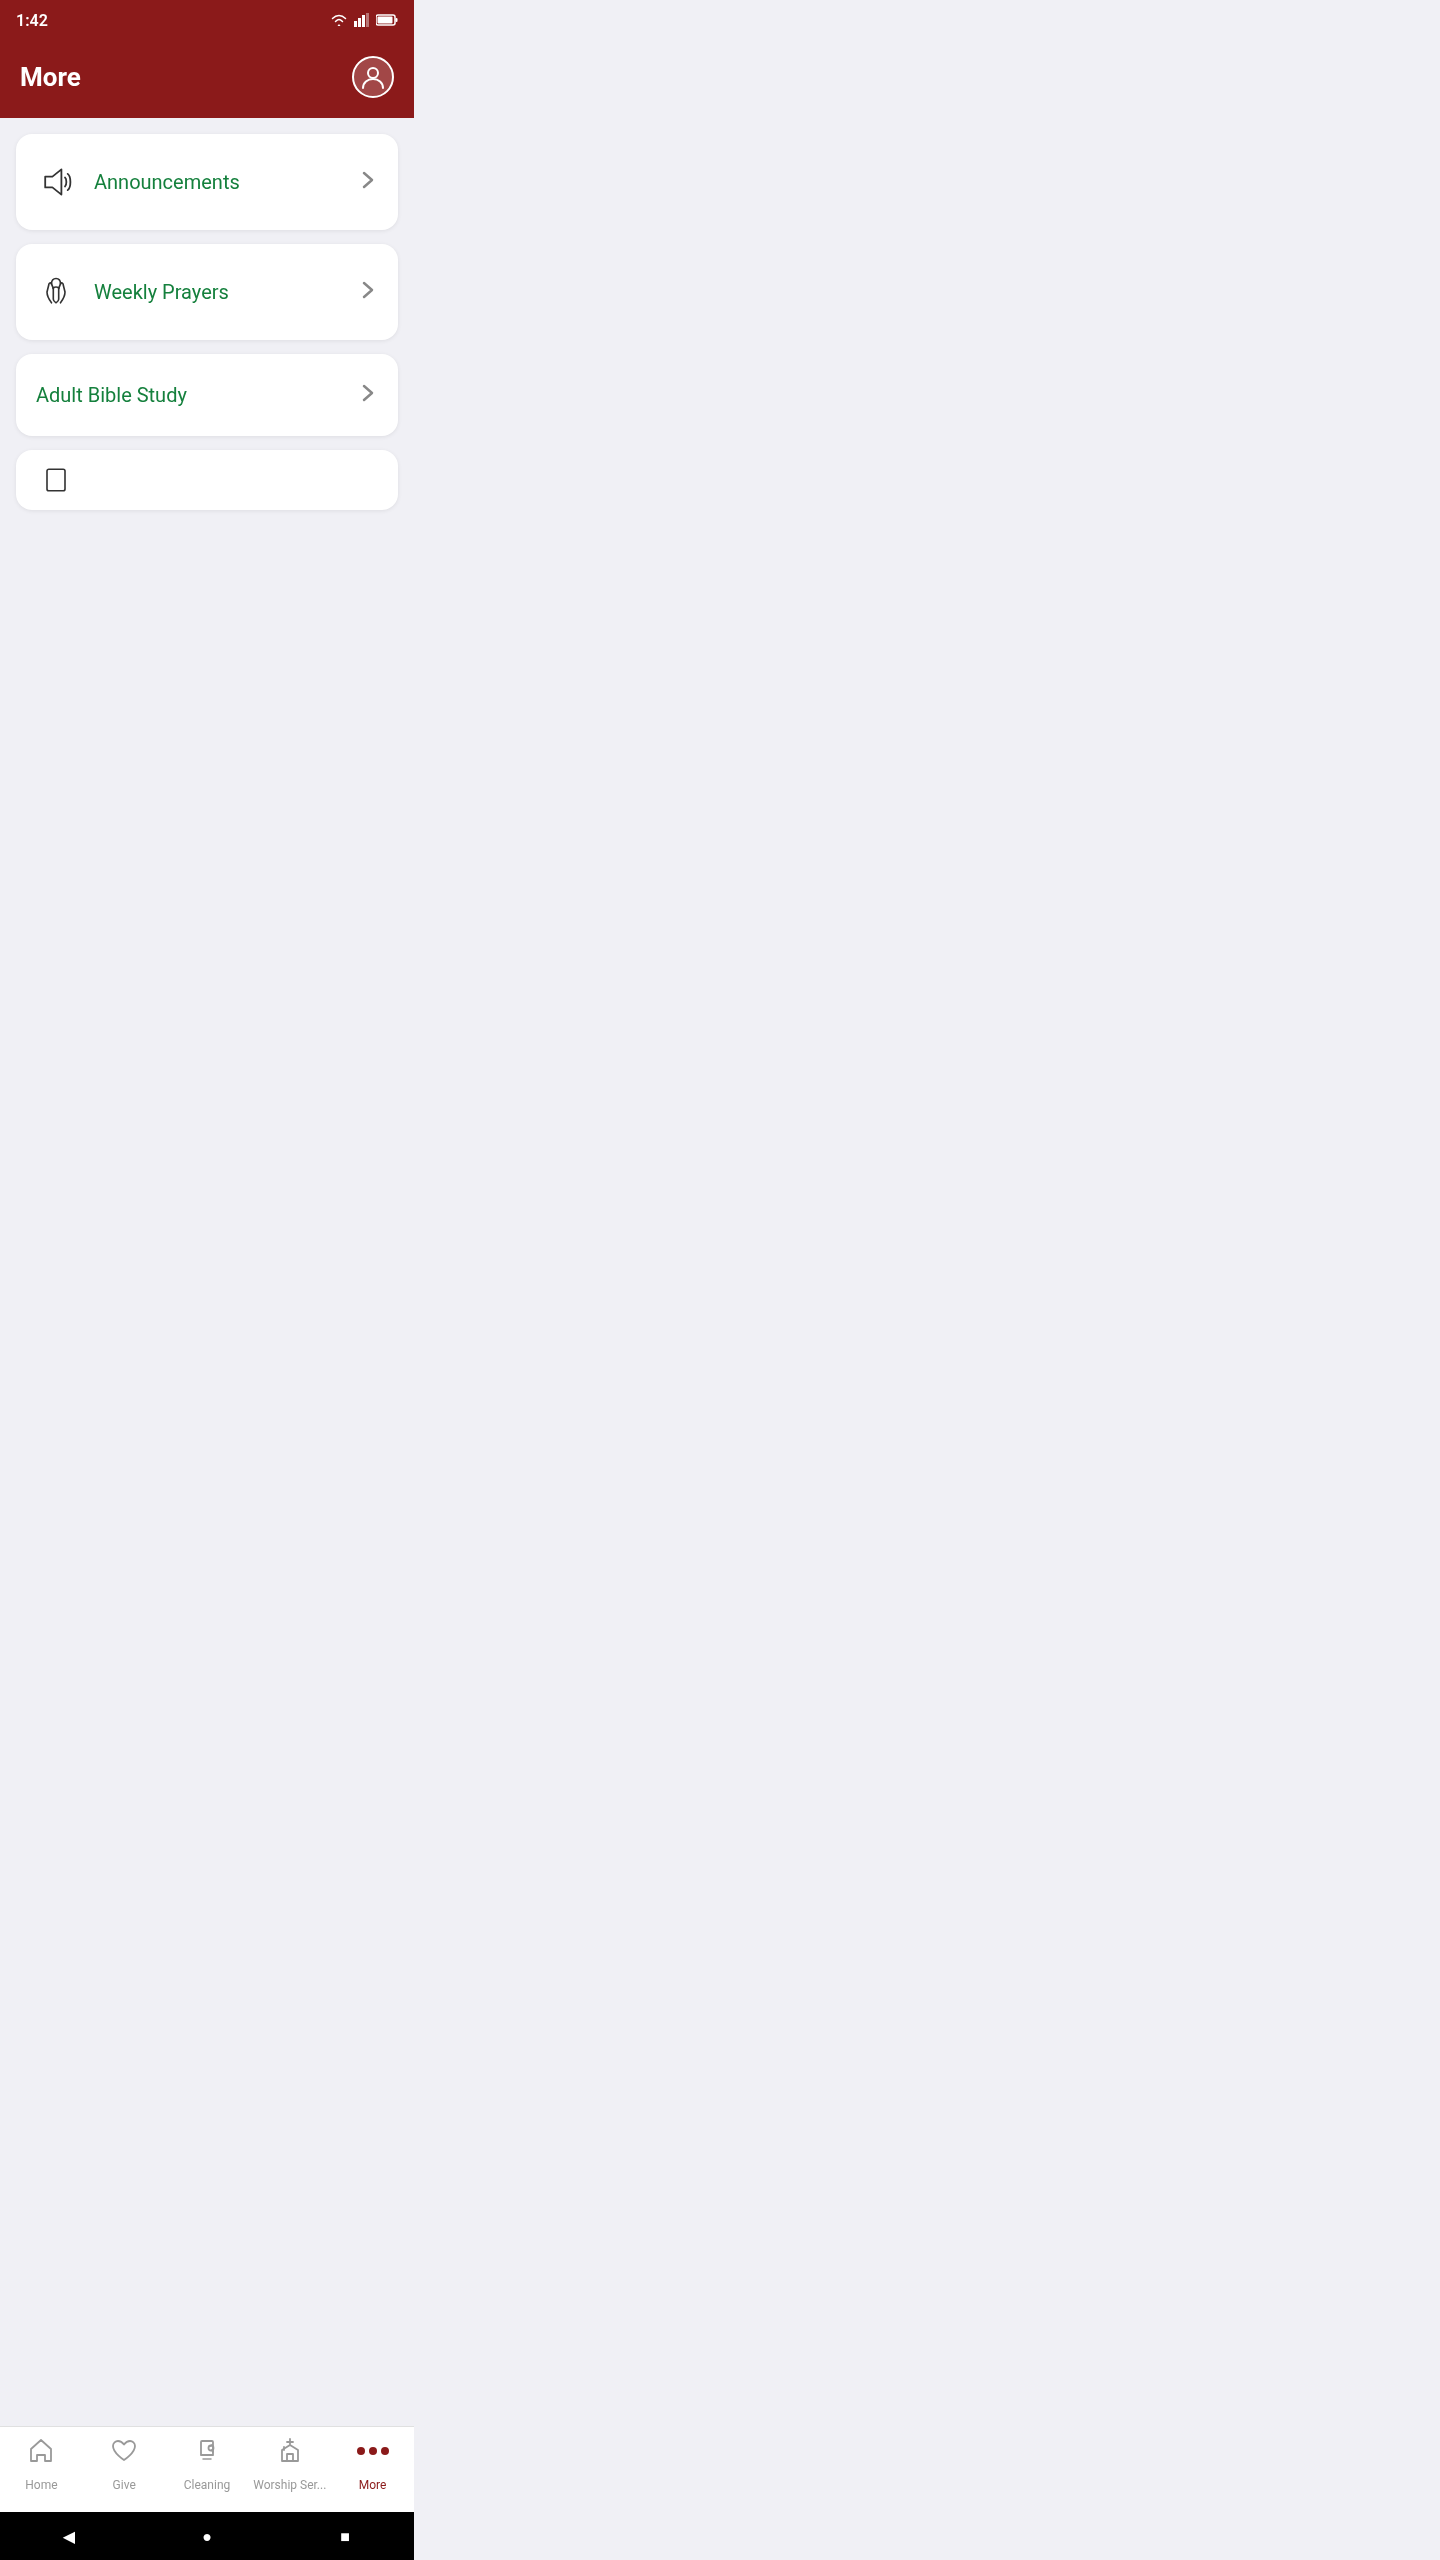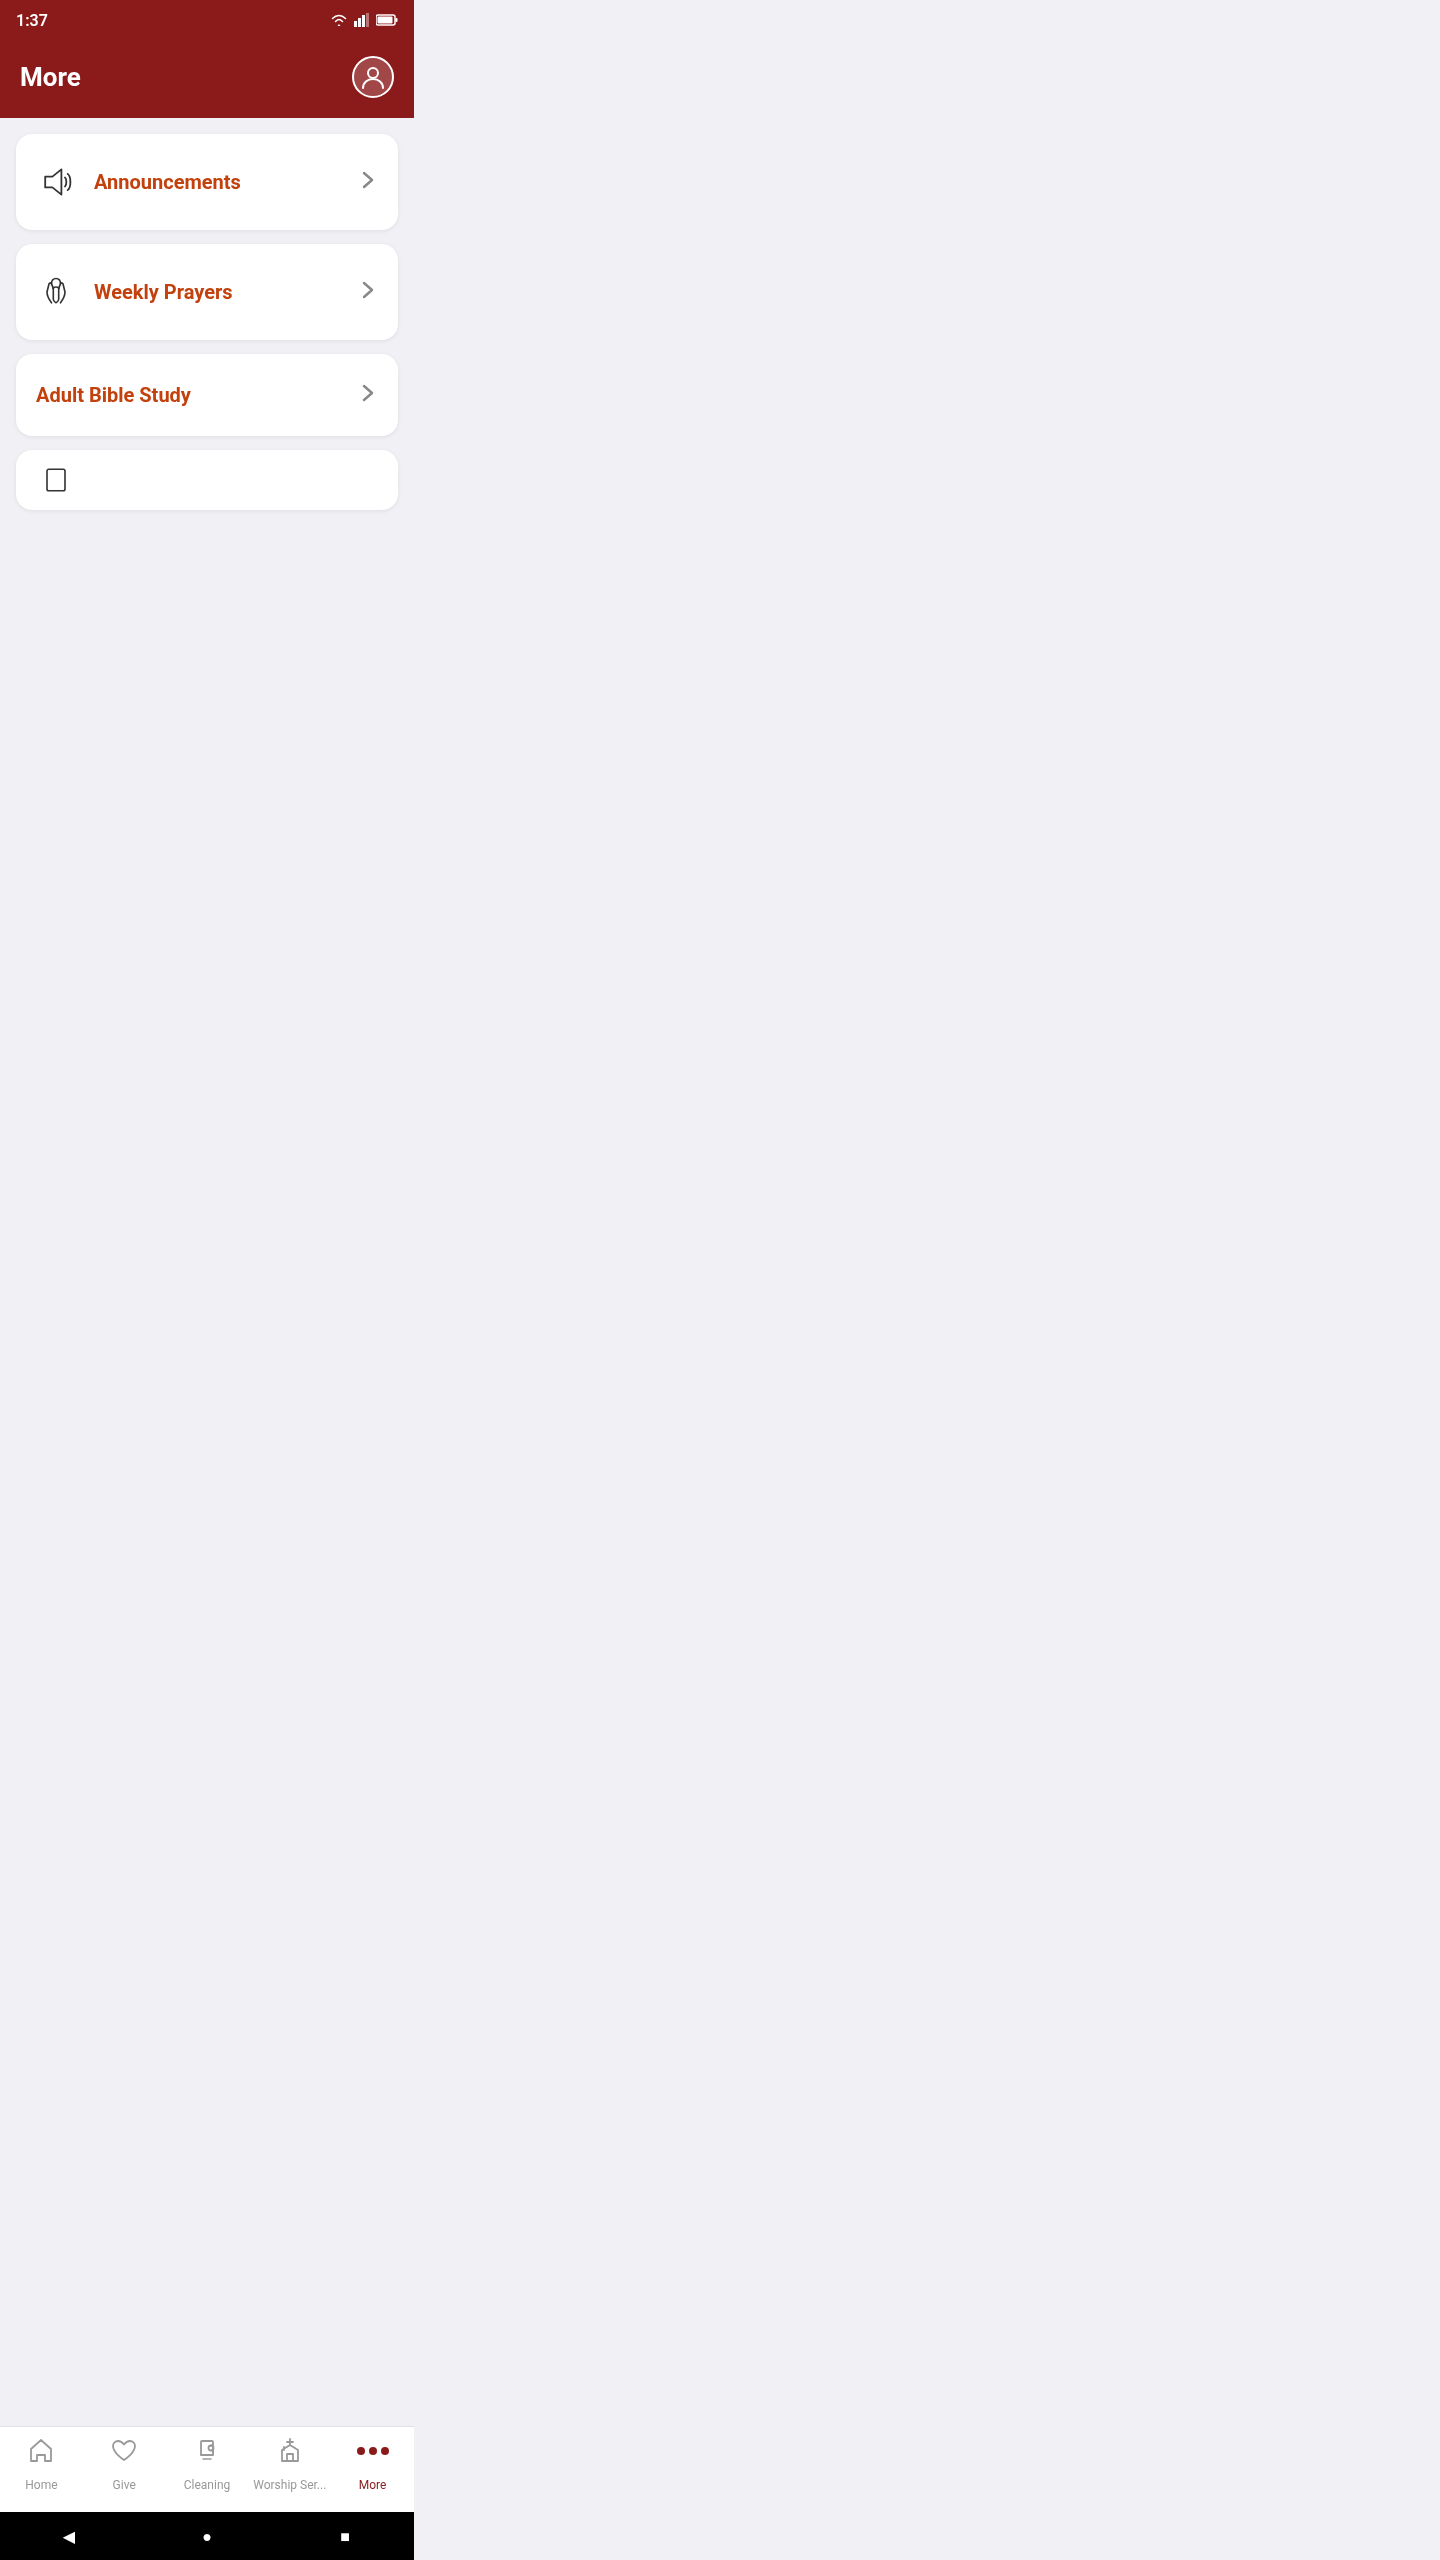--- a/index.html
+++ b/index.html
@@ -106,22 +106,22 @@
 
     .menu-card-icon svg {
       stroke: #333;
       fill: none;
       width: 36px;
       height: 36px;
     }
 
     .menu-card-label {
       font-size: 20px;
-      font-weight: 700;
-      color: #c2410c;
+      font-weight: 400;
+      color: #15803d;
     }
 
     .menu-card-chevron svg {
       stroke: #888;
       fill: none;
       width: 22px;
       height: 22px;
     }
 
     
@@ -224,21 +224,21 @@
     }
 
     .bottom-nav {
       bottom: 48px;
     }
   </style>
 </head>
 <body>
 
 <div class="status-bar">
-  <span class="status-time">1:37</span>
+  <span class="status-time">1:42</span>
   <div class="status-icons">
 
     <svg width="18" height="14" viewBox="0 0 18 14">
       <path d="M9 11l1.5 2H7.5L9 11z" fill="white"></path>
       <path d="M5.5 8.5C6.8 7.2 7.9 6.5 9 6.5s2.2.7 3.5 2" stroke="white" stroke-width="1.5" fill="none" stroke-linecap="round"></path>
       <path d="M2.5 5.5C4.5 3.5 6.6 2.5 9 2.5s4.5 1 6.5 3" stroke="white" stroke-width="1.5" fill="none" stroke-linecap="round"></path>
     </svg>
 
     <svg width="16" height="14" viewBox="0 0 16 14">
       <rect x="0" y="8" width="3" height="6" fill="white"></rect>

